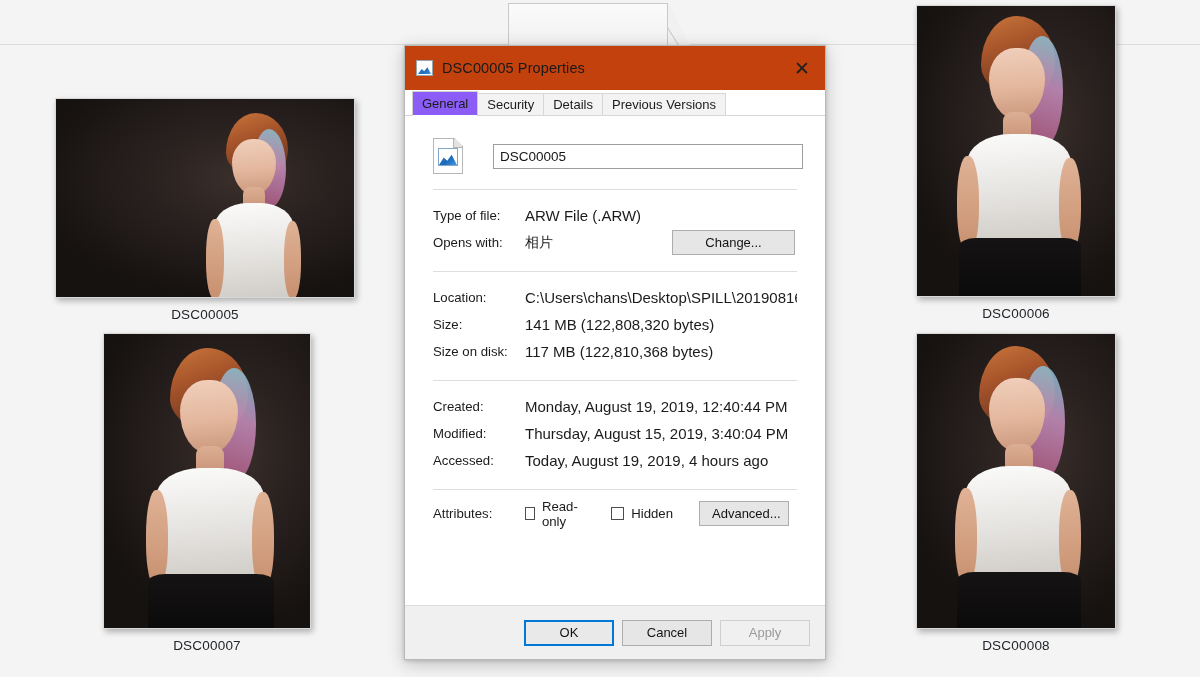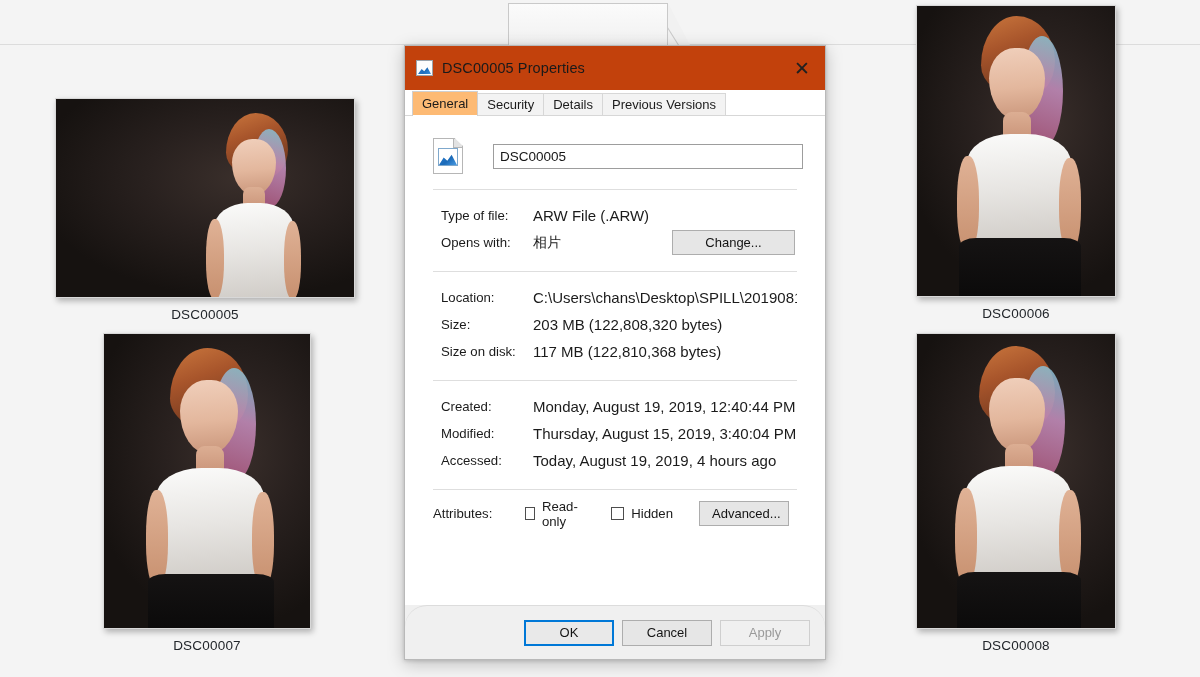--- a/index.html
+++ b/index.html
@@ -167,21 +167,21 @@
     font-size: 13px; color: #1b1b1b;
     padding: 3px 9px 4px 9px;
     border: 1px solid #d7d7d7;
     border-bottom: none;
     background: #f3f3f3;
     margin-right: -1px;
     position: relative;
     line-height: 15px;
   }
   .tab.active {
-    background: #fdba74;
+    background: #8b5cf6;
     z-index: 3;
     padding-top: 4px; padding-bottom: 5px;
     border-color: #d0d0d0;
   }
   .tab.active:after {
     content: ""; position: absolute;
     left: 0; right: 0; bottom: -1px; height: 2px;
     background: #ffffff;
   }
 
@@ -235,21 +235,21 @@
     color: #161616;
     padding: 0 6px;
   }
 
   .hr {
     height: 1px; background: #dedede;
     margin: 15px 10px 0 10px;
   }
 
   .info-table { margin: 12px 10px 0 10px; width: calc(100% - 20px); }
-  .info-row { display: flex; align-items: center; height: 27px; margin-left: 8px; }
+  .info-row { display: flex; align-items: center; height: 27px; }
   .info-label {
     width: 92px; flex: 0 0 92px;
     font-size: 13.2px; color: #1b1b1b;
   }
   .info-value {
     font-size: 15px; color: #1b1b1b;
     white-space: nowrap; overflow: hidden;
   }
   .info-value.cjk { font-size: 14px; }
   .info-row.with-btn { justify-content: flex-start; }
@@ -286,21 +286,20 @@
   .checkbox-label { font-size: 13.2px; color: #1b1b1b; }
 
   .footer {
     flex: 0 0 auto;
     height: 54px;
     background: #f0f0f0;
     border-top: 1px solid #dcdcdc;
     display: flex; align-items: center; justify-content: flex-end;
     gap: 8px;
     padding-right: 15px;
-    border-radius: 22px;
   }
   .btn.footer-btn { width: 88px; height: 26px; }
   .btn.default-focus {
     border: 2px solid #0078d7;
     background: #e9e9e9;
   }
 </style>
 </head>
 <body>
 
@@ -419,21 +418,21 @@
 
       <div class="hr"></div>
 
       <div class="info-table">
         <div class="info-row">
           <div class="info-label">Location:</div>
           <div class="info-value">C:\Users\chans\Desktop\SPILL\20190816_Sony_</div>
         </div>
         <div class="info-row">
           <div class="info-label">Size:</div>
-          <div class="info-value">203 MB (122,808,320 bytes)</div>
+          <div class="info-value">141 MB (122,808,320 bytes)</div>
         </div>
         <div class="info-row">
           <div class="info-label">Size on disk:</div>
           <div class="info-value">117 MB (122,810,368 bytes)</div>
         </div>
       </div>
 
       <div class="hr"></div>
 
       <div class="info-table">

